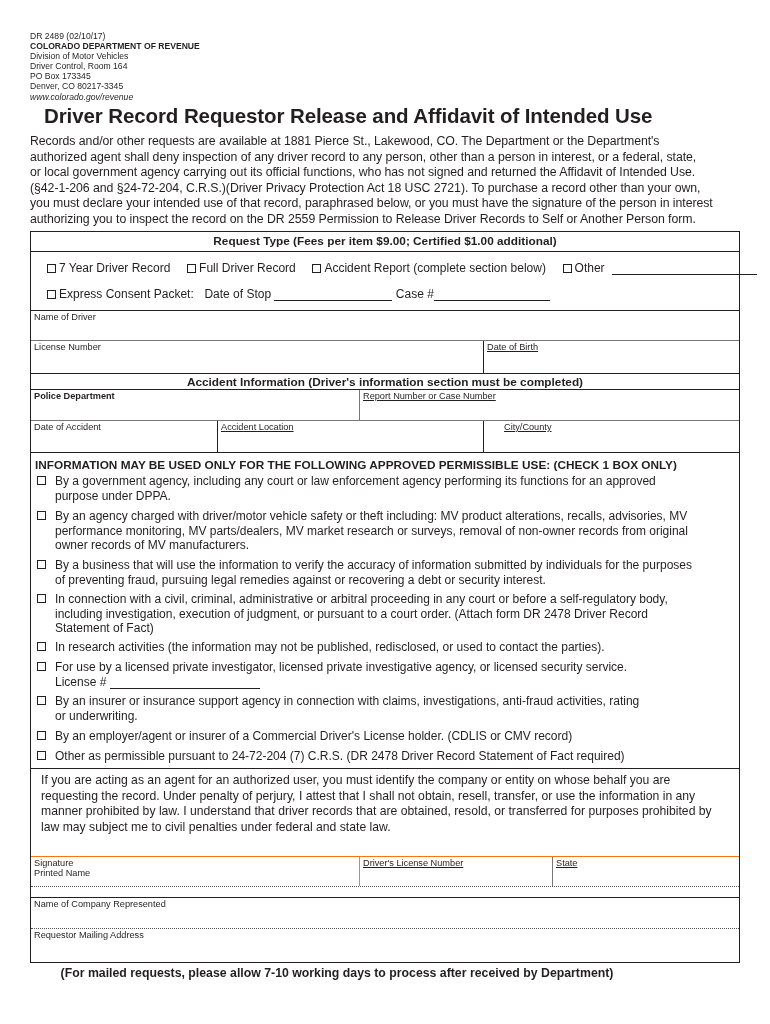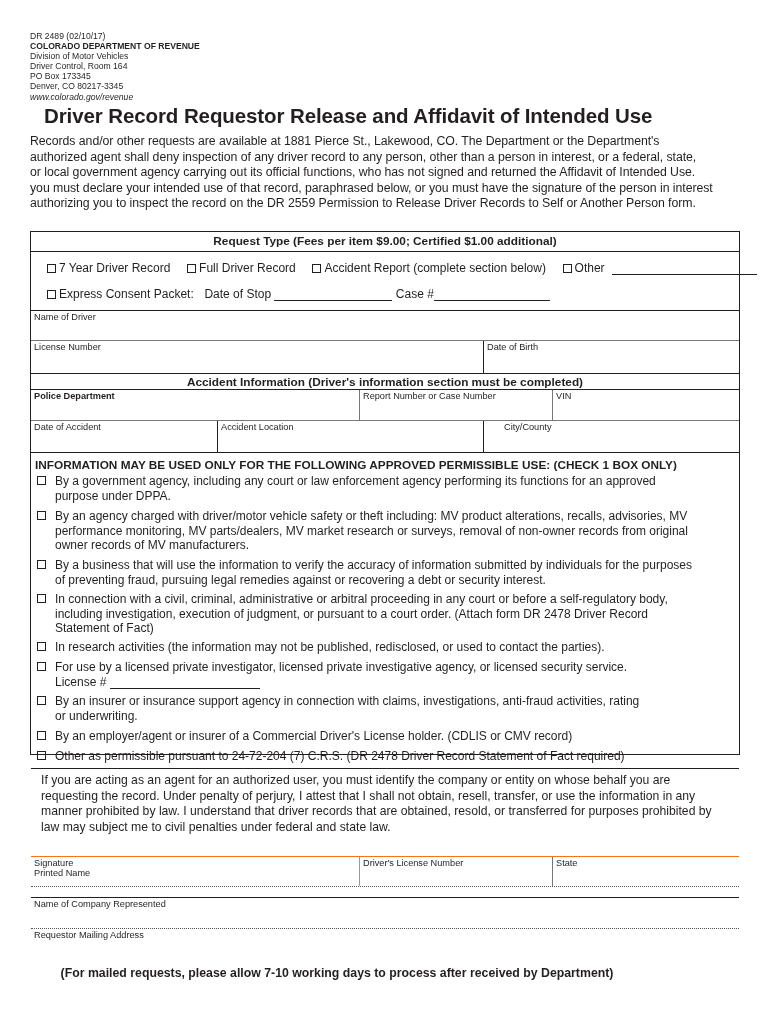--- a/index.html
+++ b/index.html
@@ -14,27 +14,27 @@
   .title {
     position: absolute; left: 0; width: 770px; top: 104px; text-align: left;
     font-weight: bold; font-size: 20.5px; letter-spacing: -0.1px; margin-left: 44px;
   }
   .intro {
     position: absolute; left: 30px; top: 134px; width: 712px;
     font-size: 12.3px; line-height: 15.5px; letter-spacing: -0.05px;
   }
   .intro div { white-space: nowrap; }
   .form {
-    position: absolute; left: 30px; top: 231px; width: 710px; height: 524px;
+    position: absolute; left: 30px; top: 231px; width: 710px; height: 732px;
     border: 1.5px solid #231f20;
   }
   .row { position: absolute; left: 0; right: 0; border-bottom: 1px solid #231f20; }
   .sec-title { text-align: center; font-weight: bold; font-size: 11.8px; }
   .cell { position: absolute; top: 0; bottom: 0; }
-  .vline { border-left: 1px solid #231f20; }
+  .vline { border-left: 1px solid #231f20; text-decoration: underline; }
   .lbl { font-size: 9.2px; padding: 1px 0 0 3px; white-space: nowrap; }
   .cb {
     display: inline-block; width: 9px; height: 9px; border: 1px solid #231f20;
     vertical-align: -1px; margin-right: 3px;
   }
   .req-line { position: absolute; left: 16px; font-size: 12px; white-space: nowrap; }
   .blank { display: inline-block; border-bottom: 1px solid #231f20; height: 11px; vertical-align: bottom; }
   .use-head { position: absolute; left: 4px; top: 226px; font-weight: bold; font-size: 11.8px; white-space: nowrap; }
   .use-item { position: absolute; left: 6px; width: 690px; font-size: 12px; line-height: 14.6px; }
   .use-item .cb { position: absolute; left: 0; top: 2px; }
@@ -60,20 +60,21 @@
   <div>Denver, CO 80217-3345</div>
   <div class="i">www.colorado.gov/revenue</div>
 </div>
 
 <div class="title">Driver Record Requestor Release and Affidavit of Intended Use</div>
 
 <div class="intro">
   <div>Records and/or other requests are available at 1881 Pierce St., Lakewood, CO. The Department or the Department's</div>
   <div>authorized agent shall deny inspection of any driver record to any person, other than a person in interest, or a federal, state,</div>
   <div>or local government agency carrying out its official functions, who has not signed and returned the Affidavit of Intended Use.</div>
+  <div>(§42-1-206 and §24-72-204, C.R.S.)(Driver Privacy Protection Act 18 USC 2721). To purchase a record other than your own,</div>
   <div>you must declare your intended use of that record, paraphrased below, or you must have the signature of the person in interest</div>
   <div>authorizing you to inspect the record on the DR 2559 Permission to Release Driver Records to Self or Another Person form.</div>
 </div>
 
 <div class="form">
 
   <div class="row sec-title" style="top:0;height:20px;line-height:19px;">Request Type (Fees per item $9.00; Certified $1.00 additional)</div>
 
   <div class="row" style="top:20px;height:59px;">
     <div class="req-line" style="top:9px;">
@@ -110,23 +111,20 @@
 
   <div class="row sec-title" style="top:142px;height:16px;line-height:17px;">Accident Information (Driver's information section must be completed)</div>
 
   <div class="row" style="top:158px;height:31px;border-color:#777;">
     <div class="cell" style="left:0;width:328px;font-weight:bold;">
       <div class="lbl">Police Department</div>
     </div>
     <div class="cell vline" style="left:328px;width:193px;border-color:#777;">
       <div class="lbl">Report Number or Case Number</div>
     </div>
-    <div class="cell vline" style="left:521px;right:0;border-color:#777;">
-      <div class="lbl">VIN</div>
-    </div>
   </div>
 
   <div class="row" style="top:189px;height:32px;">
     <div class="cell" style="left:0;width:186px;">
       <div class="lbl">Date of Accident</div>
     </div>
     <div class="cell vline" style="left:186px;width:266px;">
       <div class="lbl">Accident Location</div>
     </div>
     <div class="cell vline" style="left:452px;right:0;padding-left:17px;">

